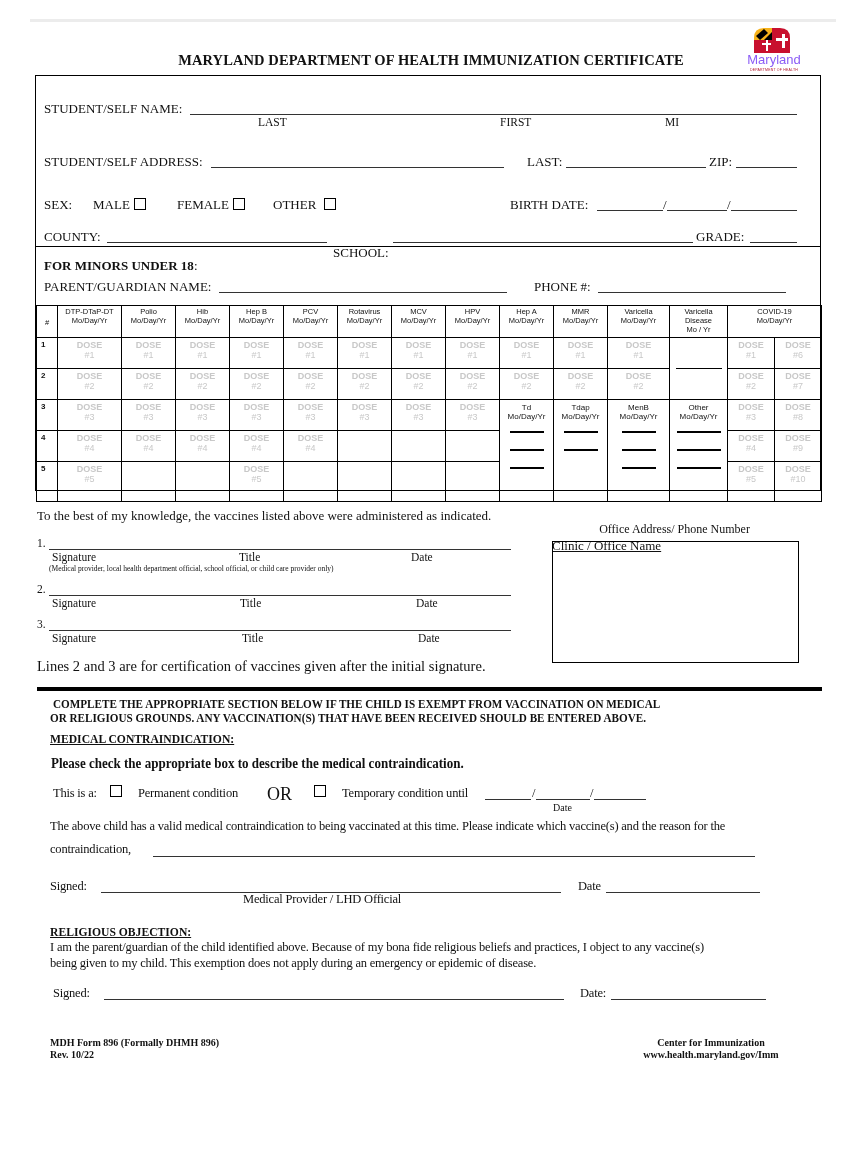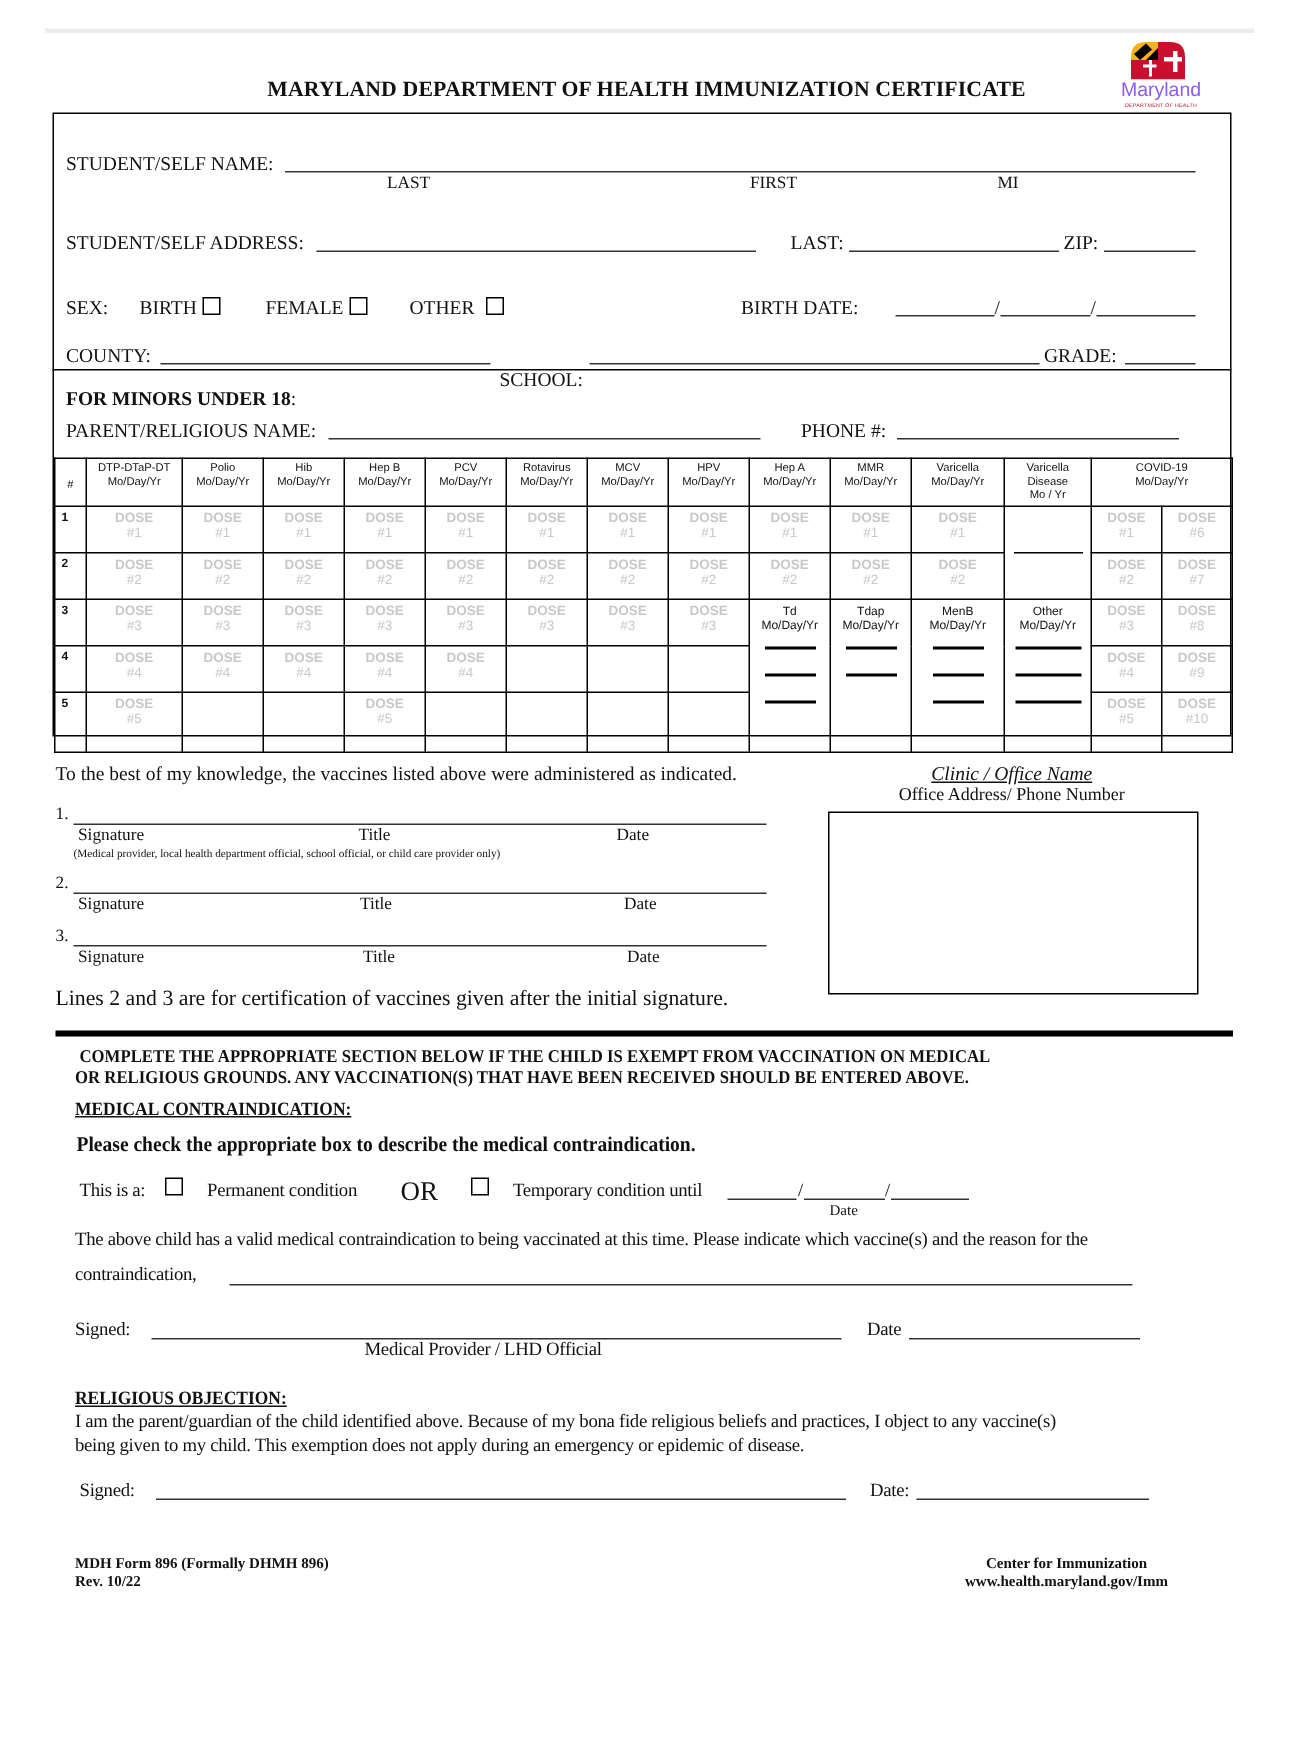--- a/index.html
+++ b/index.html
@@ -71,39 +71,39 @@
 <div class="abs sm" style="left:665px;top:116px;">MI</div>
 
 <div class="abs lbl" style="left:44px;top:154px;">STUDENT/SELF ADDRESS:</div>
 <div class="abs uline" style="left:211px;top:154px;width:293px;"></div>
 <div class="abs lbl" style="left:527px;top:154px;">LAST:</div>
 <div class="abs uline" style="left:566px;top:154px;width:140px;"></div>
 <div class="abs lbl" style="left:709px;top:154px;">ZIP:</div>
 <div class="abs uline" style="left:736px;top:154px;width:61px;"></div>
 
 <div class="abs lbl" style="left:44px;top:197px;">SEX:</div>
-<div class="abs lbl" style="left:93px;top:197px;"><span>BIRTH</span><span class="cb"></span></div>
+<div class="abs lbl" style="left:93px;top:197px;"><span>MALE</span><span class="cb"></span></div>
 <div class="abs lbl" style="left:177px;top:197px;"><span>FEMALE</span><span class="cb"></span></div>
 <div class="abs lbl" style="left:273px;top:197px;"><span>OTHER</span><span class="cb" style="margin-left:8px;"></span></div>
-<div class="abs lbl" style="left:494px;top:197px;">BIRTH DATE:</div>
+<div class="abs lbl" style="left:510px;top:197px;">BIRTH DATE:</div>
 <div class="abs uline" style="left:597px;top:197px;width:66px;"></div>
 <div class="abs lbl" style="left:663px;top:197px;">/</div>
 <div class="abs uline" style="left:667px;top:197px;width:60px;"></div>
 <div class="abs lbl" style="left:727px;top:197px;">/</div>
 <div class="abs uline" style="left:731px;top:197px;width:66px;"></div>
 
 <div class="abs lbl" style="left:44px;top:229px;">COUNTY:</div>
 <div class="abs uline" style="left:107px;top:229px;width:220px;"></div>
 <div class="abs lbl" style="left:333px;top:245px;">SCHOOL:</div>
 <div class="abs uline" style="left:393px;top:229px;width:300px;"></div>
 <div class="abs lbl" style="left:696px;top:229px;">GRADE:</div>
 <div class="abs uline" style="left:750px;top:229px;width:47px;"></div>
 
 <div class="abs lbl" style="left:44px;top:258px;"><b>FOR MINORS UNDER 18</b><span>:</span></div>
-<div class="abs lbl" style="left:44px;top:279px;">PARENT/RELIGIOUS NAME:</div>
+<div class="abs lbl" style="left:44px;top:279px;">PARENT/GUARDIAN NAME:</div>
 <div class="abs uline" style="left:219px;top:279px;width:288px;"></div>
 <div class="abs lbl" style="left:534px;top:279px;">PHONE #:</div>
 <div class="abs uline" style="left:598px;top:279px;width:188px;"></div>
 
 <table class="imm">
   <colgroup>
     <col style="width:21px">
       <col style="width:64px">
       <col style="width:54px">
       <col style="width:54px">
@@ -548,21 +548,21 @@
 <div class="abs sm" style="left:416px;top:597px;">Date</div>
 
 <div class="abs sm" style="left:37px;top:618px;">3.</div>
 <div class="abs sigline" style="left:49px;top:617px;width:462px;height:13px;"></div>
 <div class="abs sm" style="left:52px;top:632px;">Signature</div>
 <div class="abs sm" style="left:242px;top:632px;">Title</div>
 <div class="abs sm" style="left:418px;top:632px;">Date</div>
 
 <div class="abs" style="left:37px;top:658px;font-size:14.5px;">Lines 2 and 3 are for certification of vaccines given after the initial signature.</div>
 
-<div class="abs u" style="left:552px;width:245px;top:508px;text-align:center;font-size:13px;font-style:italic;">Clinic / Office Name</div>
+<div class="abs u" style="left:552px;width:245px;top:538px;text-align:left;font-size:13px;">Clinic / Office Name</div>
 <div class="abs" style="left:552px;width:245px;top:522px;text-align:center;font-size:12px;">Office Address/ Phone Number</div>
 <div class="abs clinicbox"></div>
 
 <div class="abs heavy"></div>
 
 <div class="abs bold" style="left:53px;top:697px;font-size:12px;transform:scaleX(0.93);transform-origin:left top;white-space:nowrap;">COMPLETE THE APPROPRIATE SECTION BELOW IF THE CHILD IS EXEMPT FROM VACCINATION ON MEDICAL</div>
 <div class="abs bold" style="left:50px;top:711px;font-size:12px;transform:scaleX(0.93);transform-origin:left top;white-space:nowrap;">OR RELIGIOUS GROUNDS.  ANY VACCINATION(S) THAT HAVE BEEN RECEIVED SHOULD BE ENTERED ABOVE.</div>
 <div class="abs bold u" style="left:50px;top:732px;font-size:12.5px;transform:scaleX(0.93);transform-origin:left top;white-space:nowrap;">MEDICAL CONTRAINDICATION:</div>
 <div class="abs bold" style="left:51px;top:756px;font-size:14px;transform:scaleX(0.93);transform-origin:left top;white-space:nowrap;">Please check the appropriate box to describe the medical contraindication.</div>
 

